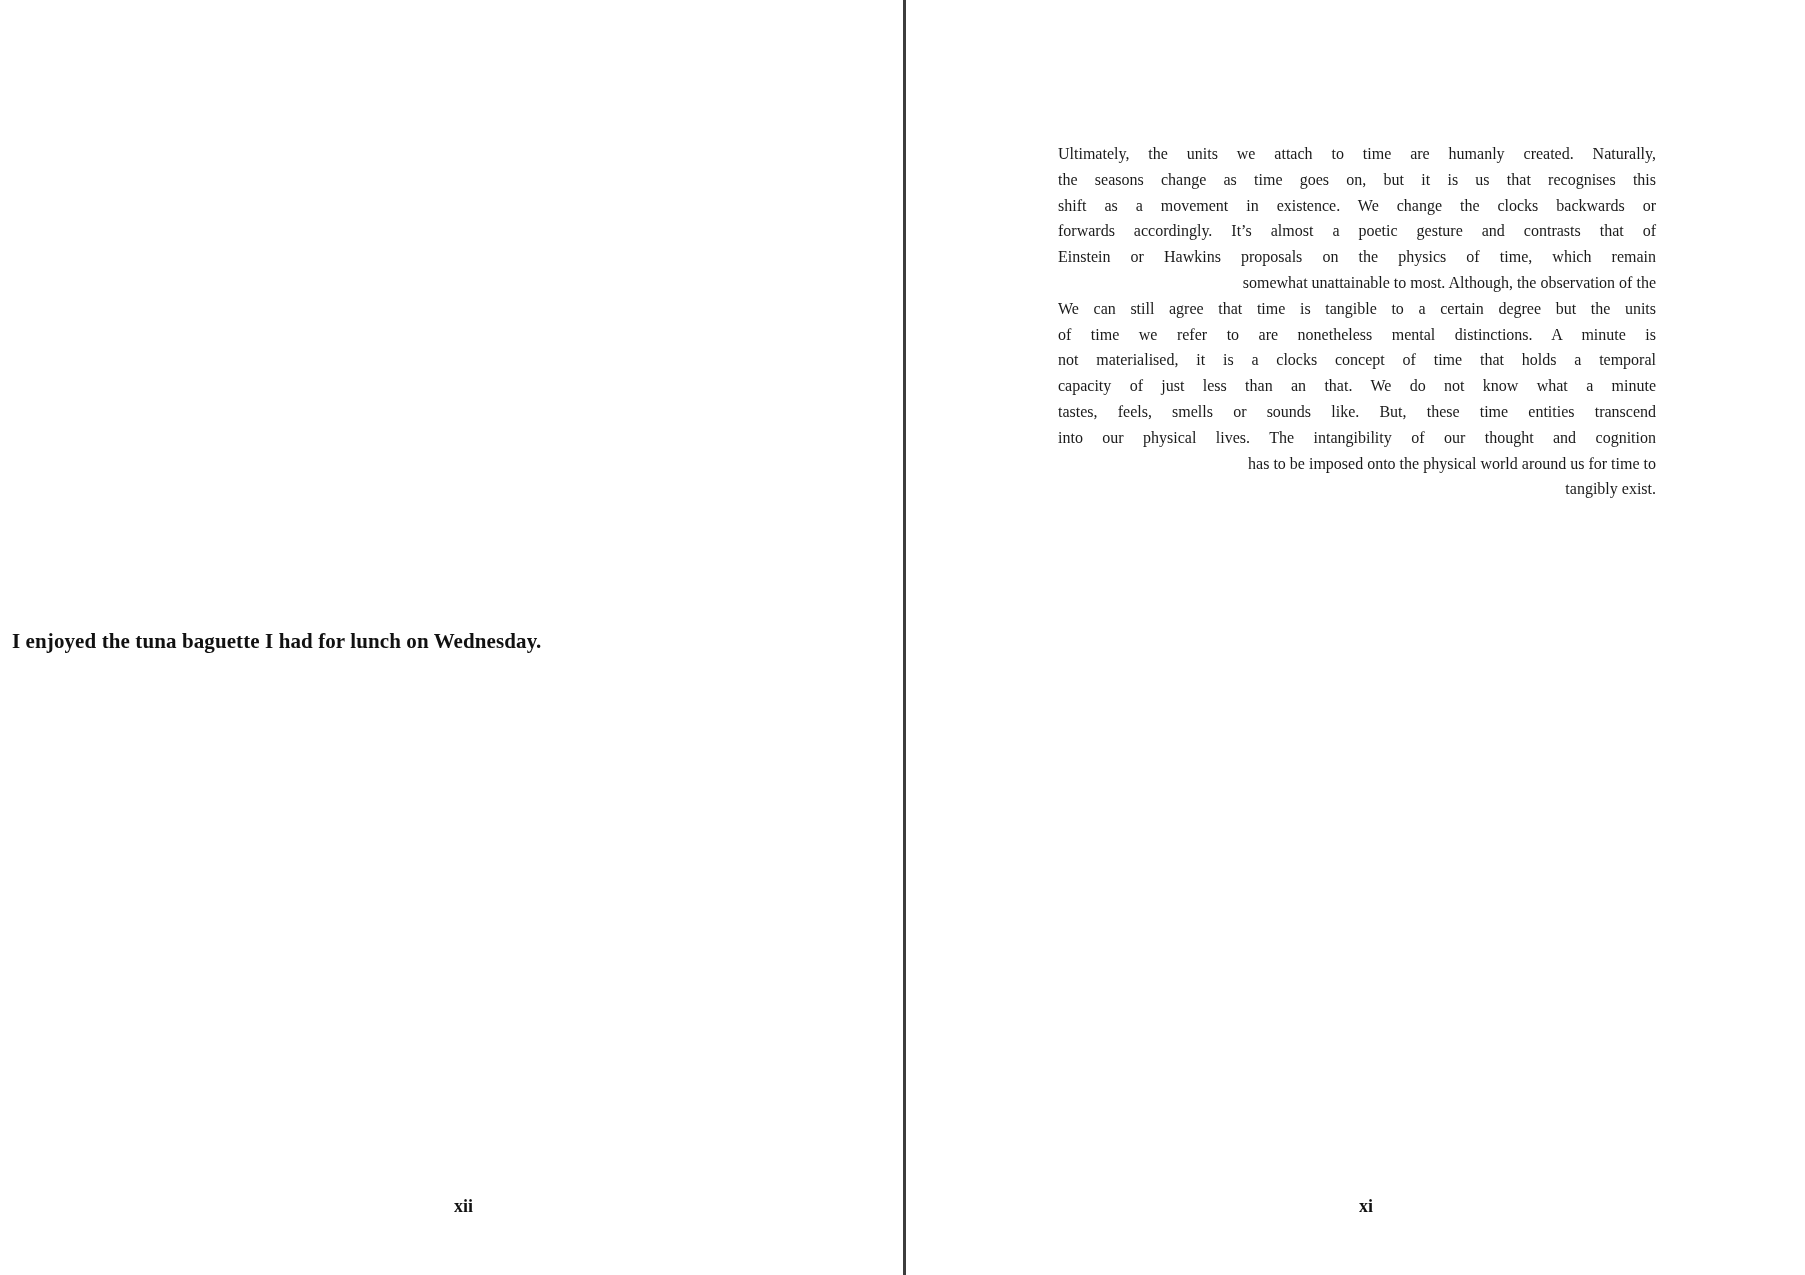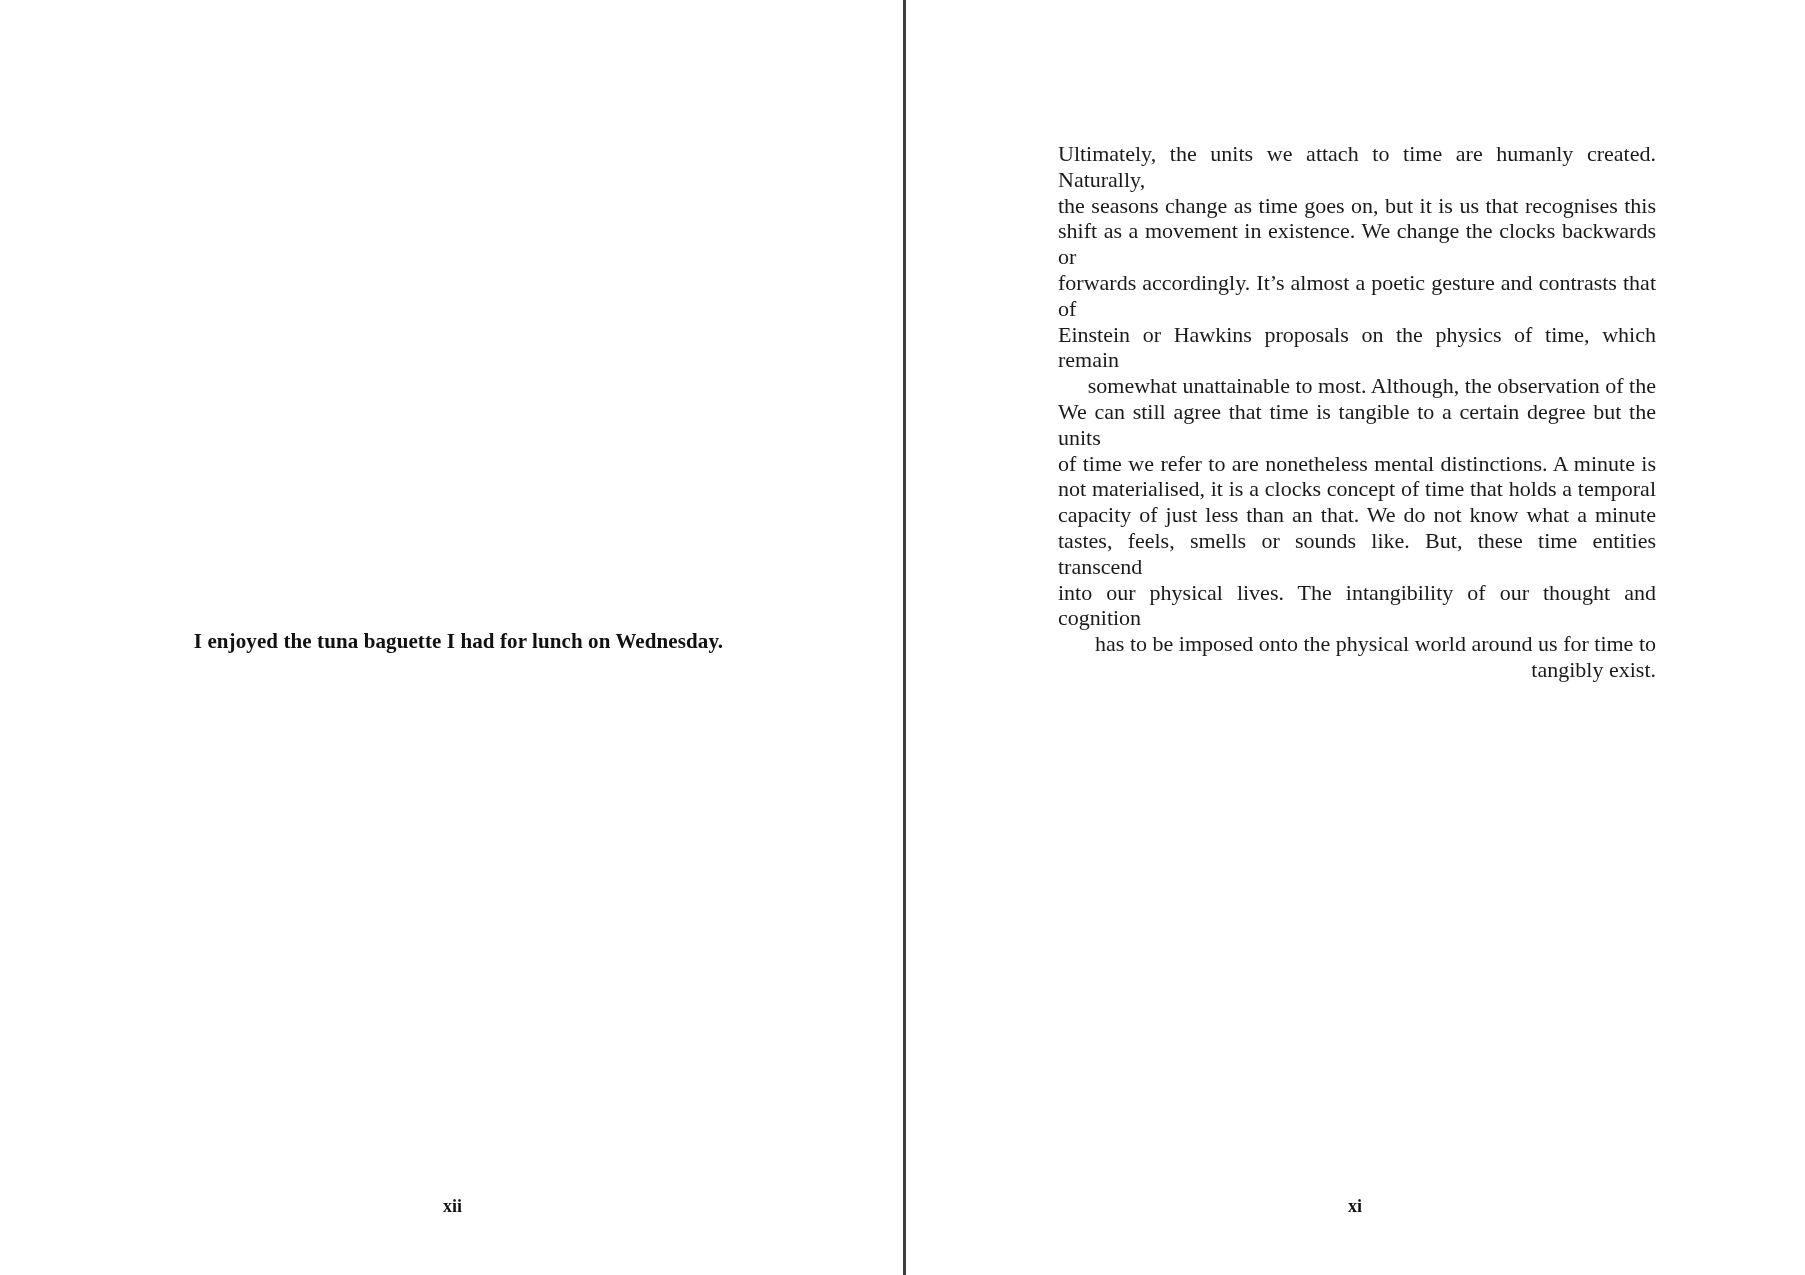--- a/index.html
+++ b/index.html
@@ -33,36 +33,36 @@
   }
   .right-page {
     position: absolute;
     left: 905px;
     top: 0;
     width: 900px;
     height: 1275px;
   }
   .quote {
     position: absolute;
-    left: 6px;
+    left: 12px;
     top: 628px;
     width: 905px;
-    text-align: center;
+    text-align: left;
     font-weight: bold;
     font-size: 21px;
     line-height: 26px;
     color: #111111;
     letter-spacing: 0.1px;
   }
   .body-text {
     position: absolute;
     left: 153px; 
     top: 141px;
     width: 598px;
-    font-size: 22px;
+    font-size: 16px;
     line-height: 25.8px;
     color: #1a1a1a;
   }
   .para + .para {
   }
   .line {
     text-align: right;
     white-space: nowrap;
   }
   .line.just {
@@ -71,20 +71,21 @@
     white-space: normal;
   }
   .page-number {
     position: absolute;
     top: 1196px;
     width: 100%;
     text-align: center;
     font-weight: bold;
     font-size: 18px;
     color: #111111;
+    padding-left: 11px;
   }
 </style>
 </head>
 <body>
 
 <div class="spread">
 
   <div class="left-page">
     <div class="quote">I enjoyed the tuna baguette I had for lunch on Wednesday.</div>
     <div class="page-number">xii</div>

